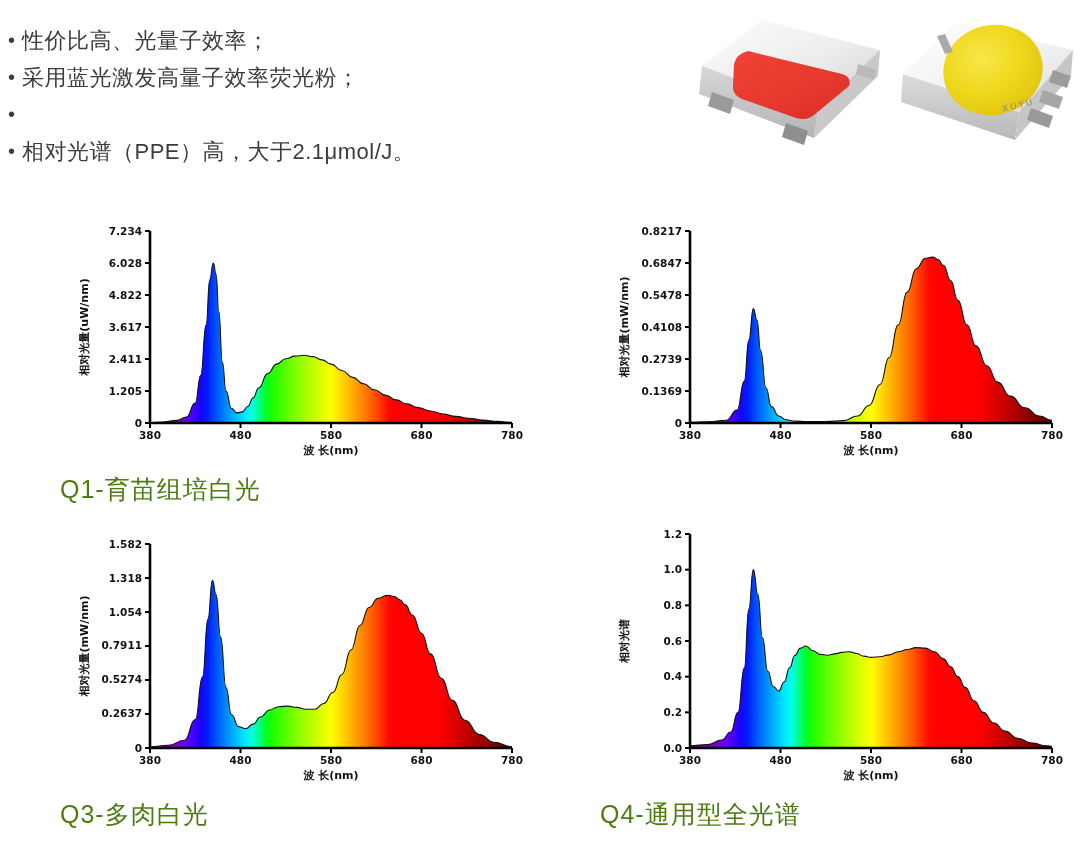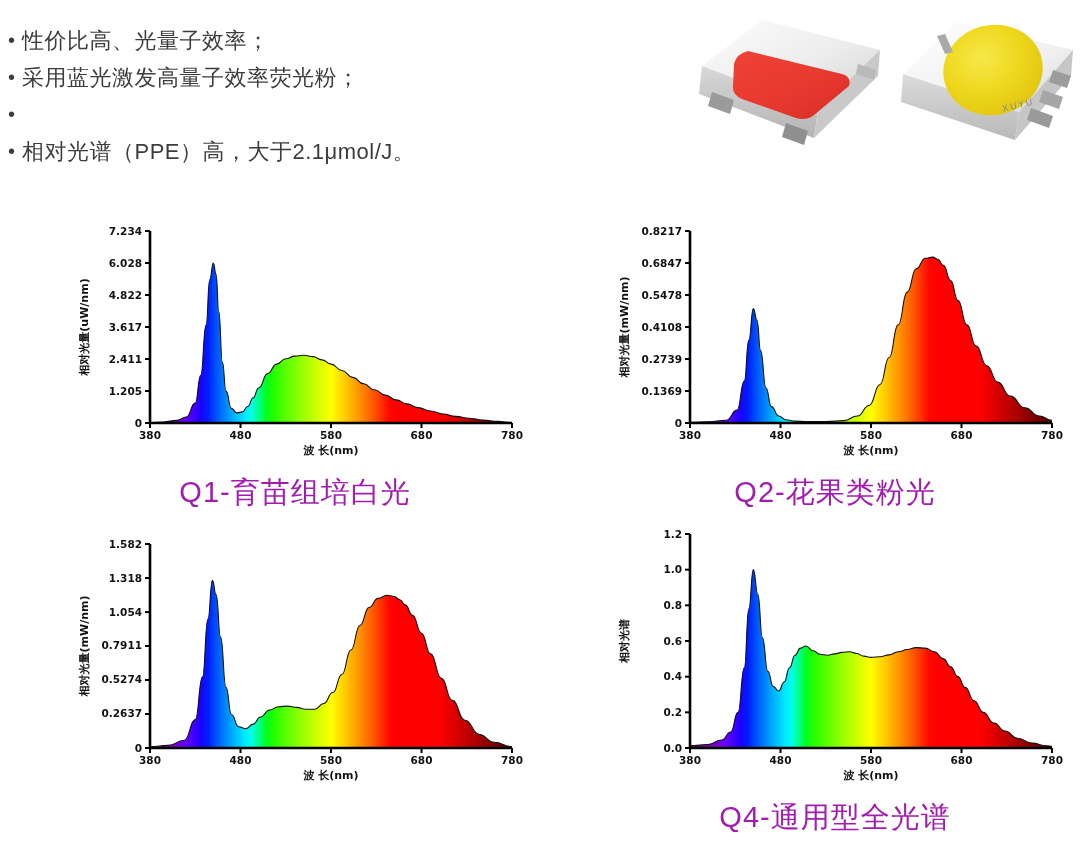--- a/index.html
+++ b/index.html
@@ -36,23 +36,23 @@
   .chart-cell{position:absolute;}
   #cell-q1{left:60px;top:215px;width:470px;height:300px;}
   #cell-q2{left:600px;top:215px;width:470px;height:300px;}
   #cell-q3{left:60px;top:528px;width:470px;height:318px;}
   #cell-q4{left:600px;top:518px;width:470px;height:328px;}
 
   .chart-box{position:relative;width:470px;}
   .plot-svg{display:block;}
 
   .caption{
-    text-align:center;
-    color:#a21caf;
-    font-size:29px;
+    text-align:left;
+    color:#4d7c0f;
+    font-size:25px;
     letter-spacing:1px;
     white-space:nowrap;
   }
   #cell-q1 .caption,#cell-q2 .caption{margin-top:8px;}
   #cell-q3 .caption,#cell-q4 .caption{margin-top:8px;}
 
   text{font-family:"DejaVu Sans",sans-serif;}
 </style>
 </head>
 <body>
@@ -319,21 +319,20 @@
         <line x1="271" y1="208" x2="271" y2="213" stroke="#000" stroke-width="2"></line>
         <text x="271" y="224" text-anchor="middle" font-size="10.5" font-weight="bold" fill="#111">580</text>
         <line x1="361.5" y1="208" x2="361.5" y2="213" stroke="#000" stroke-width="2"></line>
         <text x="361.5" y="224" text-anchor="middle" font-size="10.5" font-weight="bold" fill="#111">680</text>
         <line x1="452" y1="208" x2="452" y2="213" stroke="#000" stroke-width="2"></line>
         <text x="452" y="224" text-anchor="middle" font-size="10.5" font-weight="bold" fill="#111">780</text>
         <text x="271" y="239" text-anchor="middle" font-size="11" font-weight="bold" fill="#111">波 长(nm)</text>
         <text x="0" y="0" text-anchor="middle" font-size="11" font-weight="bold" fill="#111" transform="translate(28,112) rotate(-90)">相对光量(mW/nm)</text>
       </svg>
   </div>
-  <div class="caption">Q2-花果类粉光</div>
 </div>
 
 <div class="chart-cell" id="cell-q3">
   <div class="chart-box">
     <svg class="plot-svg" width="470" height="262" viewBox="0 0 470 262">
         <defs>
           <linearGradient id="grad_q3" x1="0" y1="0" x2="1" y2="0">
             <stop offset="0.00%" stop-color="rgb(78,0,78)"></stop>
             <stop offset="2.00%" stop-color="rgb(104,0,117)"></stop>
             <stop offset="4.00%" stop-color="rgb(118,0,153)"></stop>
@@ -412,20 +411,21 @@
         <line x1="271" y1="220" x2="271" y2="225" stroke="#000" stroke-width="2"></line>
         <text x="271" y="236" text-anchor="middle" font-size="10.5" font-weight="bold" fill="#111">580</text>
         <line x1="361.5" y1="220" x2="361.5" y2="225" stroke="#000" stroke-width="2"></line>
         <text x="361.5" y="236" text-anchor="middle" font-size="10.5" font-weight="bold" fill="#111">680</text>
         <line x1="452" y1="220" x2="452" y2="225" stroke="#000" stroke-width="2"></line>
         <text x="452" y="236" text-anchor="middle" font-size="10.5" font-weight="bold" fill="#111">780</text>
         <text x="271" y="251" text-anchor="middle" font-size="11" font-weight="bold" fill="#111">波 长(nm)</text>
         <text x="0" y="0" text-anchor="middle" font-size="11" font-weight="bold" fill="#111" transform="translate(28,118) rotate(-90)">相对光量(mW/nm)</text>
       </svg>
   </div>
+  <div class="caption">Q3-多肉白光</div>
 </div>
 
 <div class="chart-cell" id="cell-q4">
   <div class="chart-box">
     <svg class="plot-svg" width="470" height="272" viewBox="0 0 470 272">
         <defs>
           <linearGradient id="grad_q4" x1="0" y1="0" x2="1" y2="0">
             <stop offset="0.00%" stop-color="rgb(78,0,78)"></stop>
             <stop offset="2.00%" stop-color="rgb(104,0,117)"></stop>
             <stop offset="4.00%" stop-color="rgb(118,0,153)"></stop>

